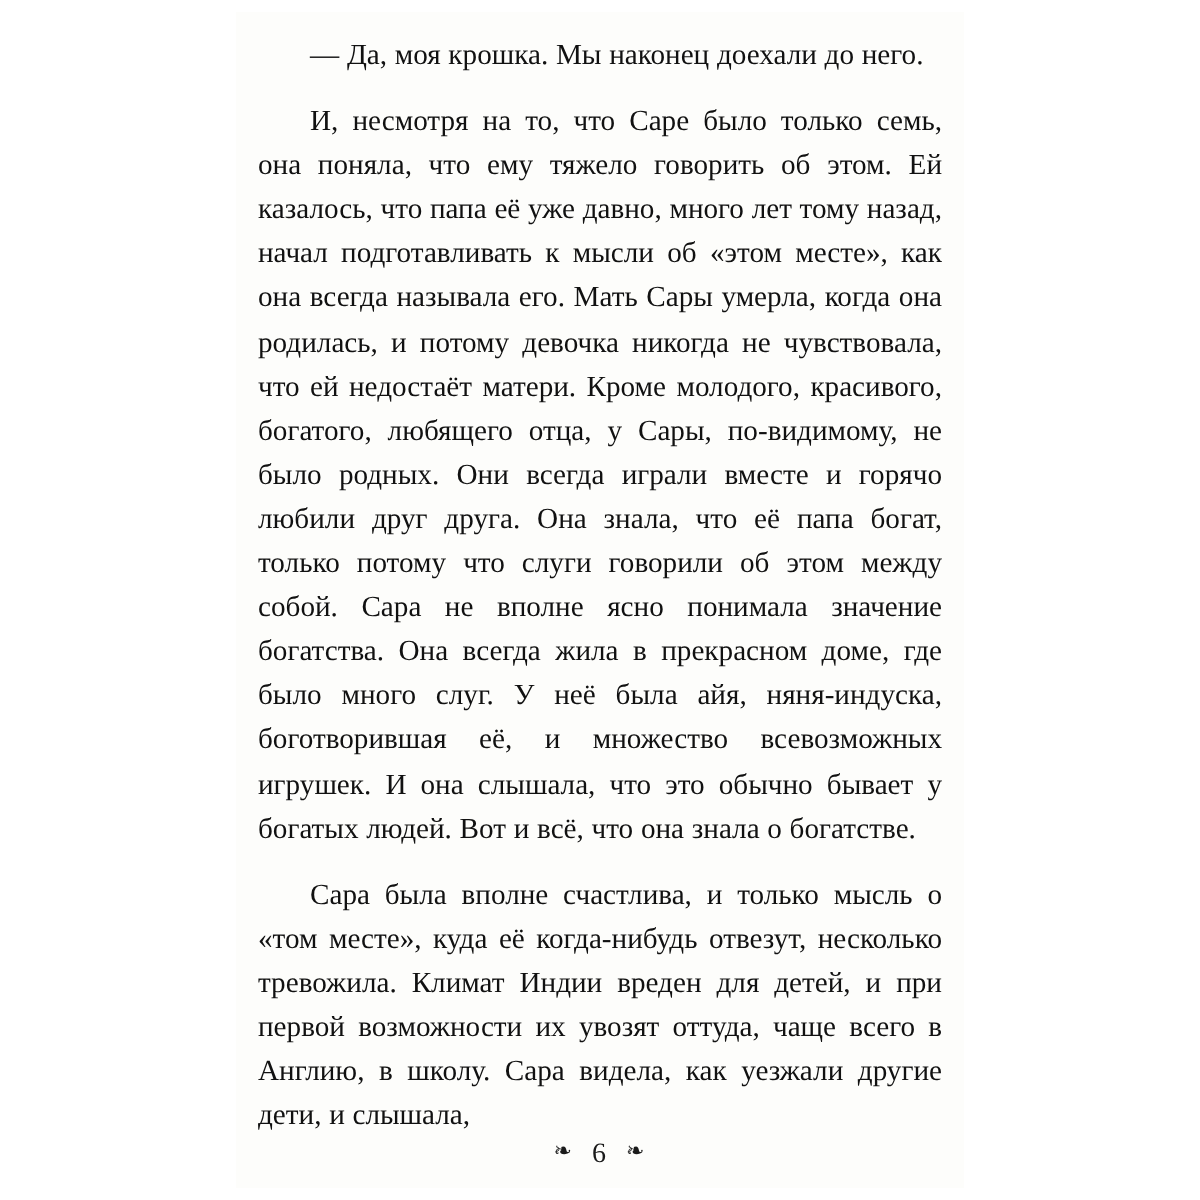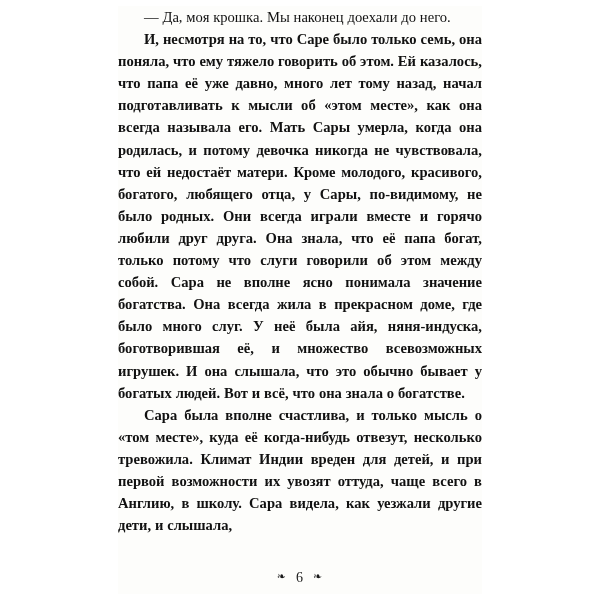--- a/index.html
+++ b/index.html
@@ -30,36 +30,35 @@
     box-sizing: border-box;
   }
   .text-column {
     position: absolute;
     left: 0;
     top: 0;
     width: 364px;
     padding: 0;
   }
   p.para {
-    margin: 0;
+    margin: 11px;
     font-size: 14.6px;
     line-height: 22.1px;
     color: #111111;
     text-align: justify;
     text-indent: 26px;
     hyphens: manual;
     -webkit-hyphens: manual;
     word-spacing: 0.2px;
   }
   p.para.first {
     text-indent: 26px;
   }
   p.para + p.para {
     margin-top: 0px;
-    font-weight: bold;
   }
   .footer {
     position: absolute;
     left: 0;
     bottom: 8px;
     width: 364px;
     text-align: center;
     font-size: 13.5px;
     color: #1a1a1a;
     letter-spacing: 1px;

